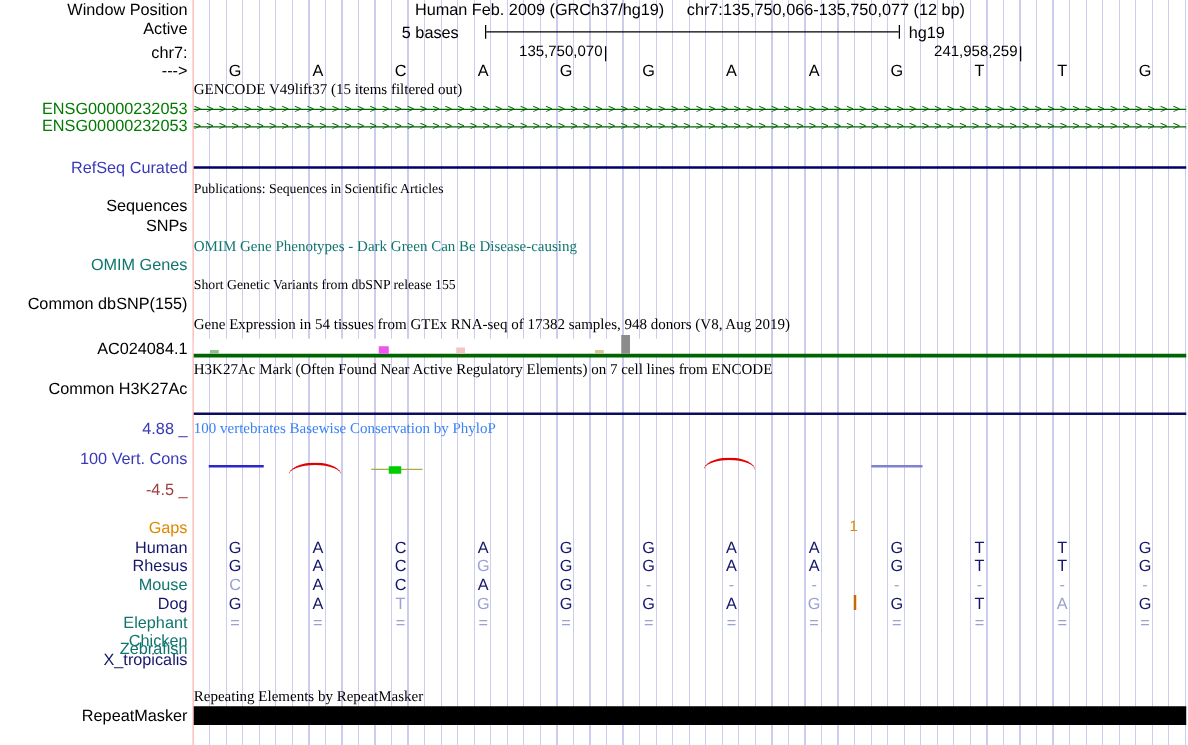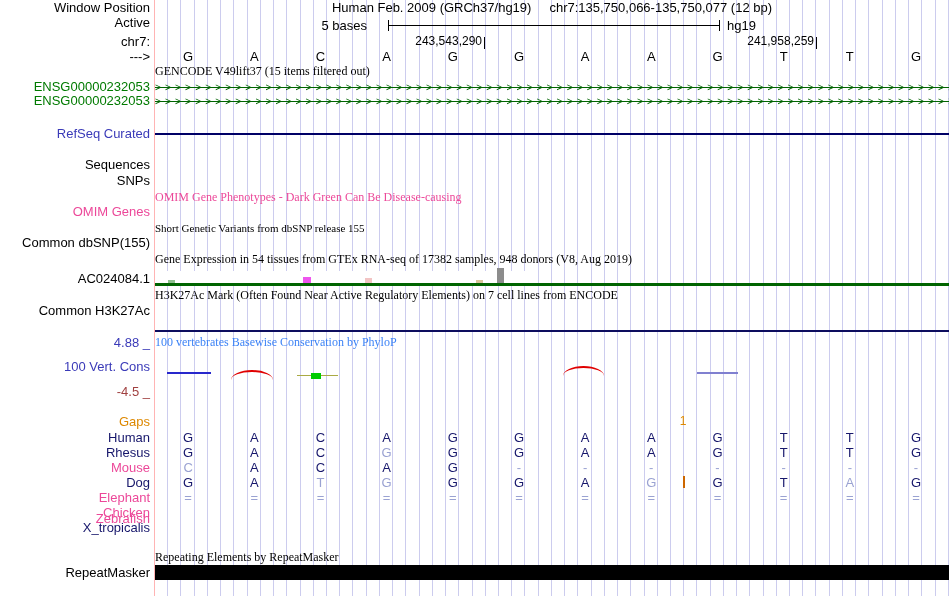--- a/index.html
+++ b/index.html
@@ -6,21 +6,21 @@
   .page{position:relative;width:950px;height:596px;background:#fff;overflow:hidden;
         font-family:"Liberation Sans","DejaVu Sans",sans-serif;font-size:13px;color:#000;}
   .grid{position:absolute;left:155px;top:0;width:794px;height:596px;
         background:repeating-linear-gradient(to right,transparent 0px,transparent 12.23px,#ccccee 12.23px,#ccccee 13.23px);}
   .edge{position:absolute;left:154px;top:0;width:1px;height:596px;background:#ffb4b4;}
   .lbl{position:absolute;left:0;width:150px;text-align:right;height:13px;line-height:13px;white-space:nowrap;}
   .ct{position:absolute;left:155px;width:794px;text-align:left;height:13px;line-height:13px;white-space:nowrap;font-family:Liberation Serif, serif;}
   .small{font-size:11px;}
   .t12{font-size:12px;}
   .green{color:#007a00;}
-  .dgreen{color:#ec4899;}
+  .dgreen{color:#0f766e;}
   .blue{color:#3a3ab8;}
   .bblue{color:#3b82f6;}
   .dred{color:#a04040;}
   .orange{color:#dd8800;}
   .navy{color:#16166b;}
   .hdr{position:absolute;left:155px;top:1px;width:794px;display:flex;justify-content:center;gap:18px;height:14px;line-height:14px;}
   .scaletext{position:absolute;left:139px;top:19px;width:228px;text-align:right;height:13px;line-height:13px;}
   .scalebar{position:absolute;left:388px;top:20px;width:330px;height:11px;border-left:1px solid #000;border-right:1px solid #000;
             background:linear-gradient(#000,#000) center/100% 1px no-repeat;}
   .hg19{position:absolute;left:727px;top:19px;height:13px;line-height:13px;}
@@ -73,20 +73,21 @@
       <span>T</span>
       <span>T</span>
       <span>G</span>
     </div>
 
   <div class="ct t12" style="top:65px">GENCODE V49lift37 (15 items filtered out)</div>
 
   <span class="lbl blue" style="top:127px">RefSeq Curated</span>
   <div class="hline" style="top:133px;height:2px;background:#000066"></div>
 
+  <div class="ct small" style="top:145px">Publications: Sequences in Scientific Articles</div>
   <span class="lbl" style="top:158px">Sequences</span>
   <span class="lbl" style="top:174px">SNPs</span>
 
   <div class="ct t12 dgreen" style="top:191px">OMIM Gene Phenotypes - Dark Green Can Be Disease-causing</div>
   <span class="lbl dgreen" style="top:205px">OMIM Genes</span>
 
   <div class="ct small" style="top:222px">Short Genetic Variants from dbSNP release 155</div>
   <span class="lbl" style="top:236px">Common dbSNP(155)</span>
 
   <div class="ct t12" style="top:253px">Gene Expression in 54 tissues from GTEx RNA-seq of 17382 samples, 948 donors (V8, Aug 2019)</div>
@@ -105,21 +106,21 @@
 
   <span class="lbl orange" style="top:415px">Gaps</span>
   <span style="position:absolute;left:677px;top:415px;width:12px;text-align:center;height:13px;line-height:13px;color:#dd8800;font-size:12px">1</span>
   <div style="position:absolute;left:683px;top:476px;width:2px;height:12px;background:#cc6600"></div>
 
   <div class="ct t12" style="top:551px">Repeating Elements by RepeatMasker</div>
   <span class="lbl" style="top:566px">RepeatMasker</span>
   <div class="blackbar"></div>
 
   <div id="dyn">
-      <span class="coordnum" style="left: 364px;">243,543,290</span>
+      <span class="coordnum" style="left: 364px;">135,750,070</span>
       <div class="coordtick" style="left: 484px;"></div>
       <span class="coordnum" style="left: 696px;">241,958,259</span>
       <div class="coordtick" style="left: 816px;"></div>
       <span class="lbl green" style="top: 80px;">ENSG00000232053</span>
       <div class="arrows" style="top: 81px;">&gt;&gt;&gt;&gt;&gt;&gt;&gt;&gt;&gt;&gt;&gt;&gt;&gt;&gt;&gt;&gt;&gt;&gt;&gt;&gt;&gt;&gt;&gt;&gt;&gt;&gt;&gt;&gt;&gt;&gt;&gt;&gt;&gt;&gt;&gt;&gt;&gt;&gt;&gt;&gt;&gt;&gt;&gt;&gt;&gt;&gt;&gt;&gt;&gt;&gt;&gt;&gt;&gt;&gt;&gt;&gt;&gt;&gt;&gt;&gt;&gt;&gt;&gt;&gt;&gt;&gt;&gt;&gt;&gt;&gt;&gt;&gt;&gt;&gt;&gt;&gt;&gt;&gt;&gt;&gt;&gt;&gt;&gt;&gt;&gt;&gt;&gt;&gt;&gt;&gt;</div>
       <span class="lbl green" style="top: 94px;">ENSG00000232053</span>
       <div class="arrows" style="top: 95px;">&gt;&gt;&gt;&gt;&gt;&gt;&gt;&gt;&gt;&gt;&gt;&gt;&gt;&gt;&gt;&gt;&gt;&gt;&gt;&gt;&gt;&gt;&gt;&gt;&gt;&gt;&gt;&gt;&gt;&gt;&gt;&gt;&gt;&gt;&gt;&gt;&gt;&gt;&gt;&gt;&gt;&gt;&gt;&gt;&gt;&gt;&gt;&gt;&gt;&gt;&gt;&gt;&gt;&gt;&gt;&gt;&gt;&gt;&gt;&gt;&gt;&gt;&gt;&gt;&gt;&gt;&gt;&gt;&gt;&gt;&gt;&gt;&gt;&gt;&gt;&gt;&gt;&gt;&gt;&gt;&gt;&gt;&gt;&gt;&gt;&gt;&gt;&gt;&gt;&gt;</div>
       <div class="tick" style="left: 168px; top: 280px; width: 7px; height: 3px; background: rgb(143, 191, 143);"></div>
       <div class="tick" style="left: 303px; top: 277px; width: 8px; height: 6px; background: rgb(238, 85, 238);"></div>
       <div class="tick" style="left: 365px; top: 278px; width: 7px; height: 5px; background: rgb(242, 196, 196);"></div>

